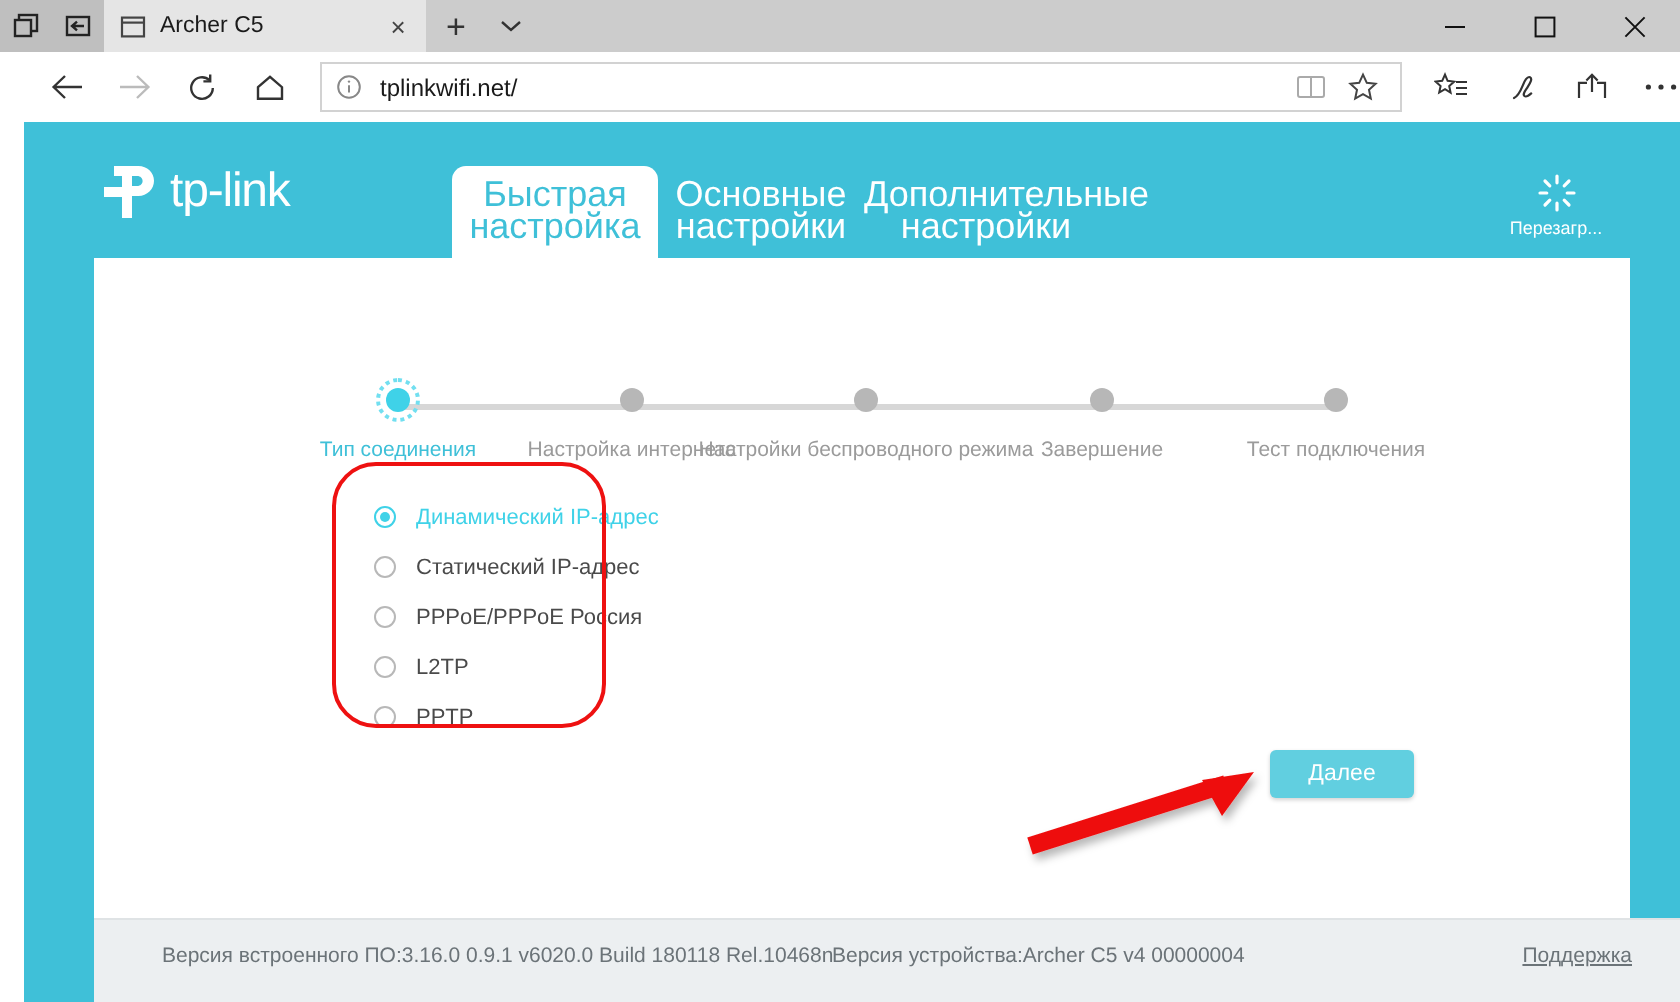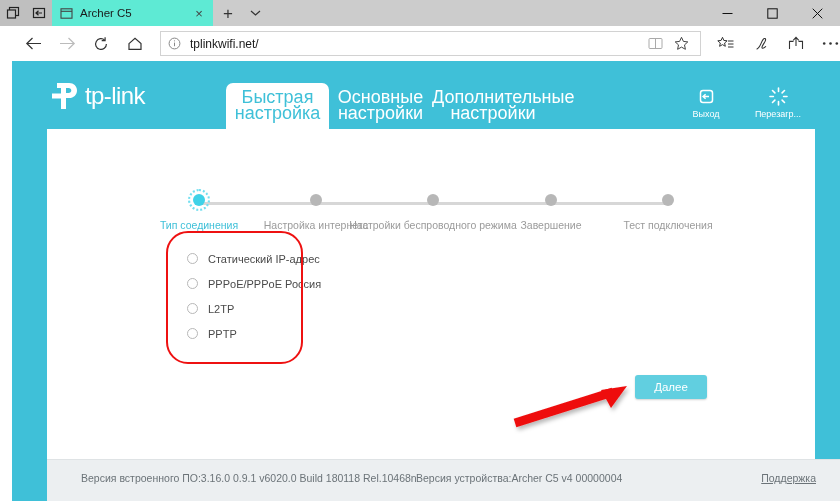--- a/index.html
+++ b/index.html
@@ -46,21 +46,21 @@
   .chrome-sq-btn {
     width: 26px; height: 26px;
     display: flex; align-items: center; justify-content: center;
   }
   .chrome-sq-btn svg { display: block; }
 
   .tab {
     position: absolute;
     left: 52px; top: 0;
     width: 161px; height: 26px;
-    background: #5eead4;
+    background: #e5e5e5;
     display: flex;
     align-items: center;
     padding: 0 6px;
     box-sizing: border-box;
   }
   .tab-favicon {
     width: 16px; height: 16px;
     display: flex; align-items: center; justify-content: center;
     margin-right: 6px;
     flex: none;
@@ -567,29 +567,20 @@
         </div>
         <div class="rtab wide">
           <div>Дополнительные</div>
           <div>настройки</div>
         </div>
       </div>
 
       <div class="header-actions">
         <div class="hact">
           <div class="hact-icon">
-            <svg width="19" height="19" viewBox="0 0 19 19">
-                <rect x="3.5" y="3.5" width="12" height="12" rx="2.5" fill="none" stroke="#ffffff" stroke-width="1.5"></rect>
-                <path d="M12 9.5H6.2M8.6 7.2 6.1 9.5l2.5 2.3" fill="none" stroke="#ffffff" stroke-width="1.5"></path>
-              </svg>
-          </div>
-          <div class="hact-label">Выход</div>
-        </div>
-        <div class="hact">
-          <div class="hact-icon">
             <svg width="21" height="21" viewBox="0 0 21 21">
               <g stroke="#ffffff" stroke-width="1.6" stroke-linecap="round">
                 <path d="M10.5 2v3.4M10.5 15.6V19M2 10.5h3.4M15.6 10.5H19M4.5 4.5l2.4 2.4M14.1 14.1l2.4 2.4M16.5 4.5l-2.4 2.4M6.9 14.1l-2.4 2.4"></path>
               </g>
             </svg>
           </div>
           <div class="hact-label">Перезагр...</div>
         </div>
       </div>
     </div>
@@ -620,20 +611,24 @@
           <span class="step-label">Завершение</span>
         </div>
 
         <div class="step" style="left:621px;">
           <span class="step-dot"></span>
           <span class="step-label">Тест подключения</span>
         </div>
       </div>
 
       <div class="options">
+        <div class="option-row selected">
+          <span class="radio"></span>
+          <span class="option-label">Динамический IP-адрес</span>
+        </div>
         <div class="option-row">
           <span class="radio"></span>
           <span class="option-label">Статический IP-адрес</span>
         </div>
         <div class="option-row">
           <span class="radio"></span>
           <span class="option-label">PPPoE/PPPoE Россия</span>
         </div>
         <div class="option-row">
           <span class="radio"></span>

